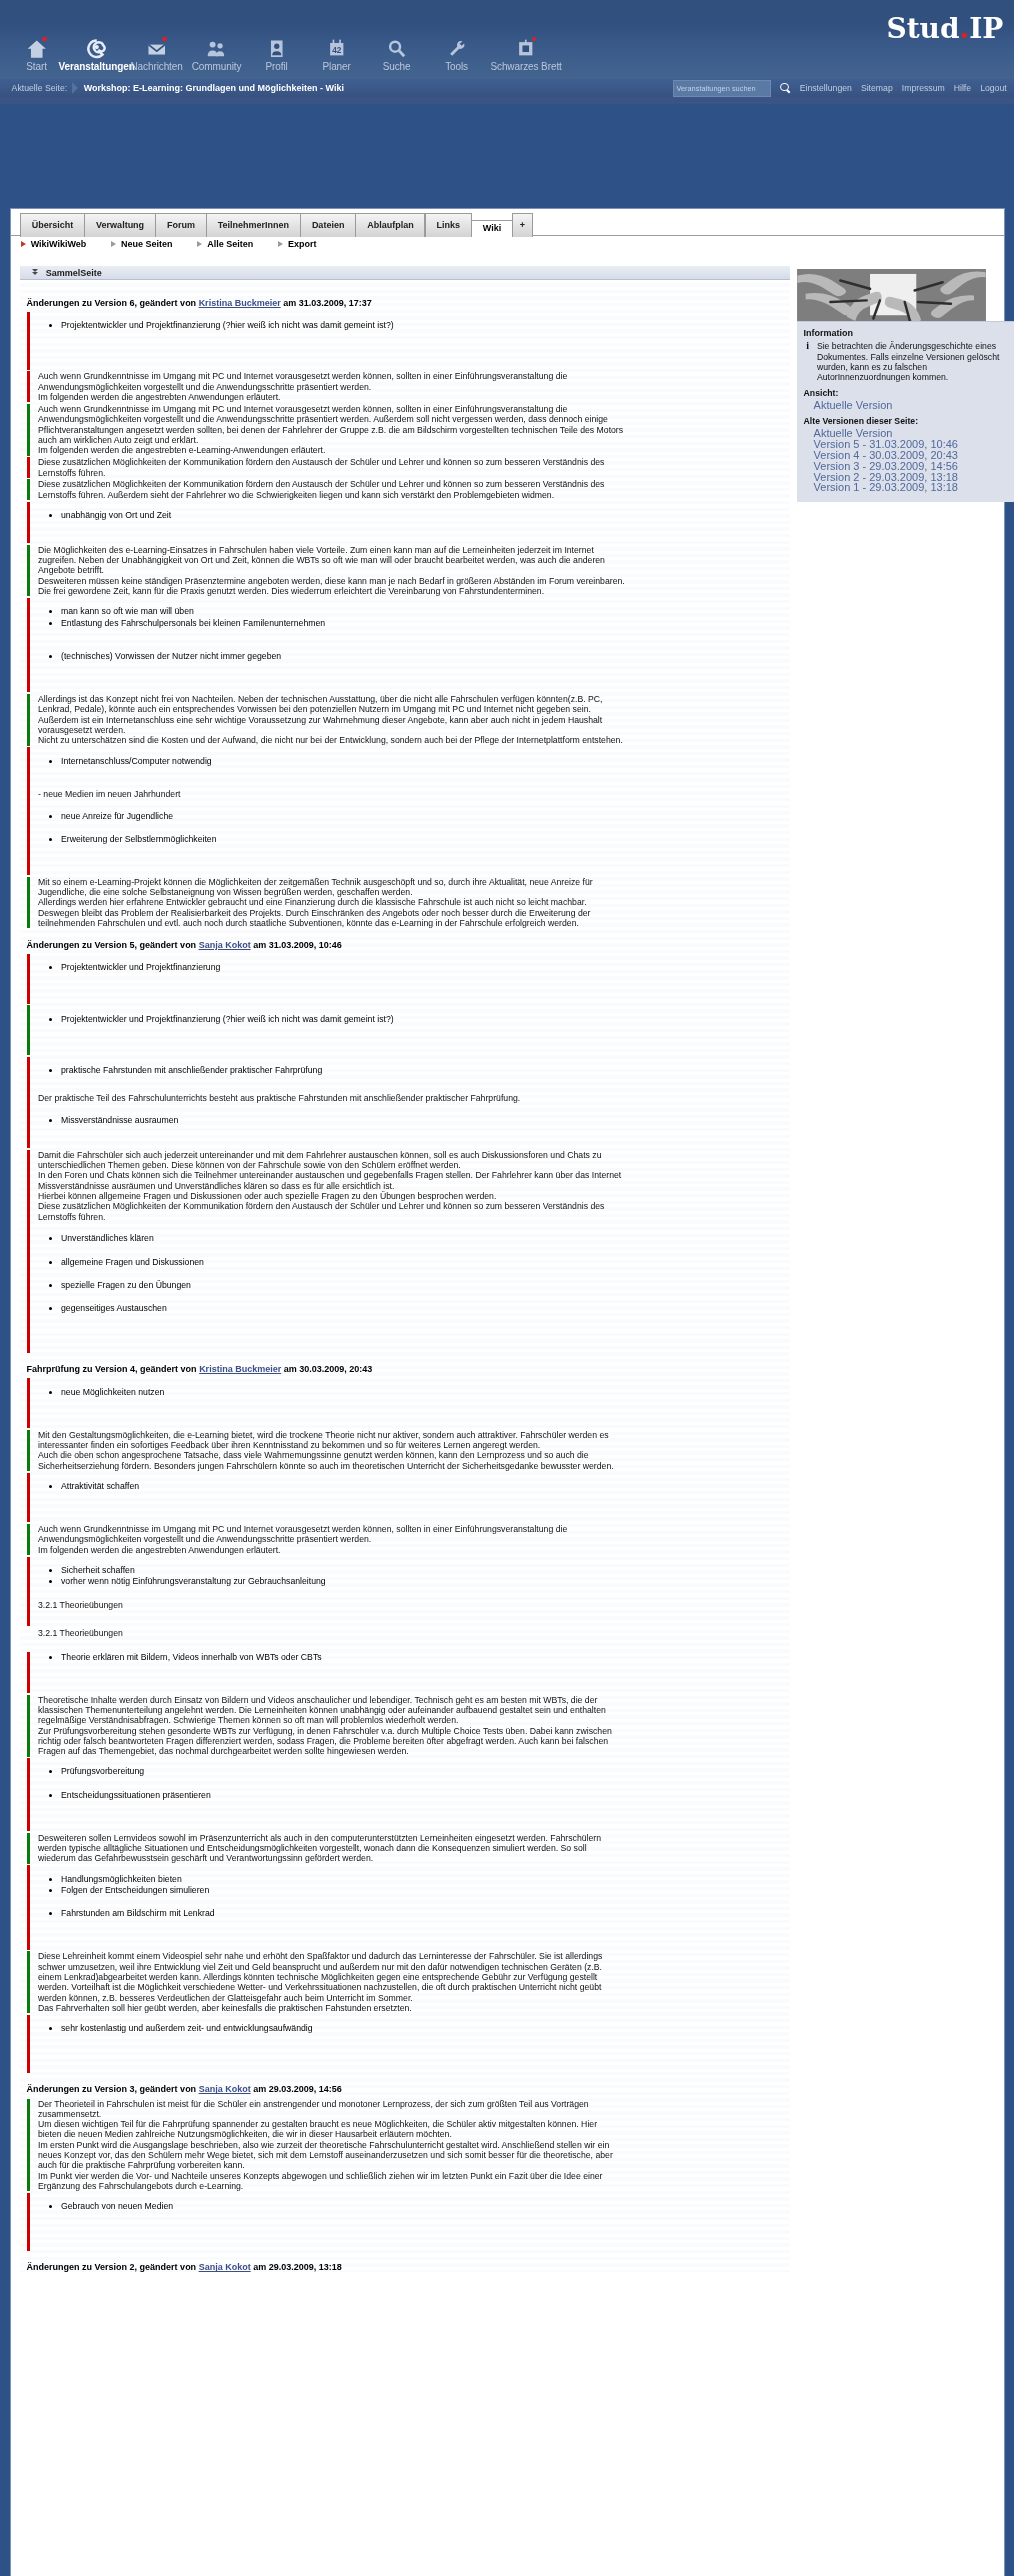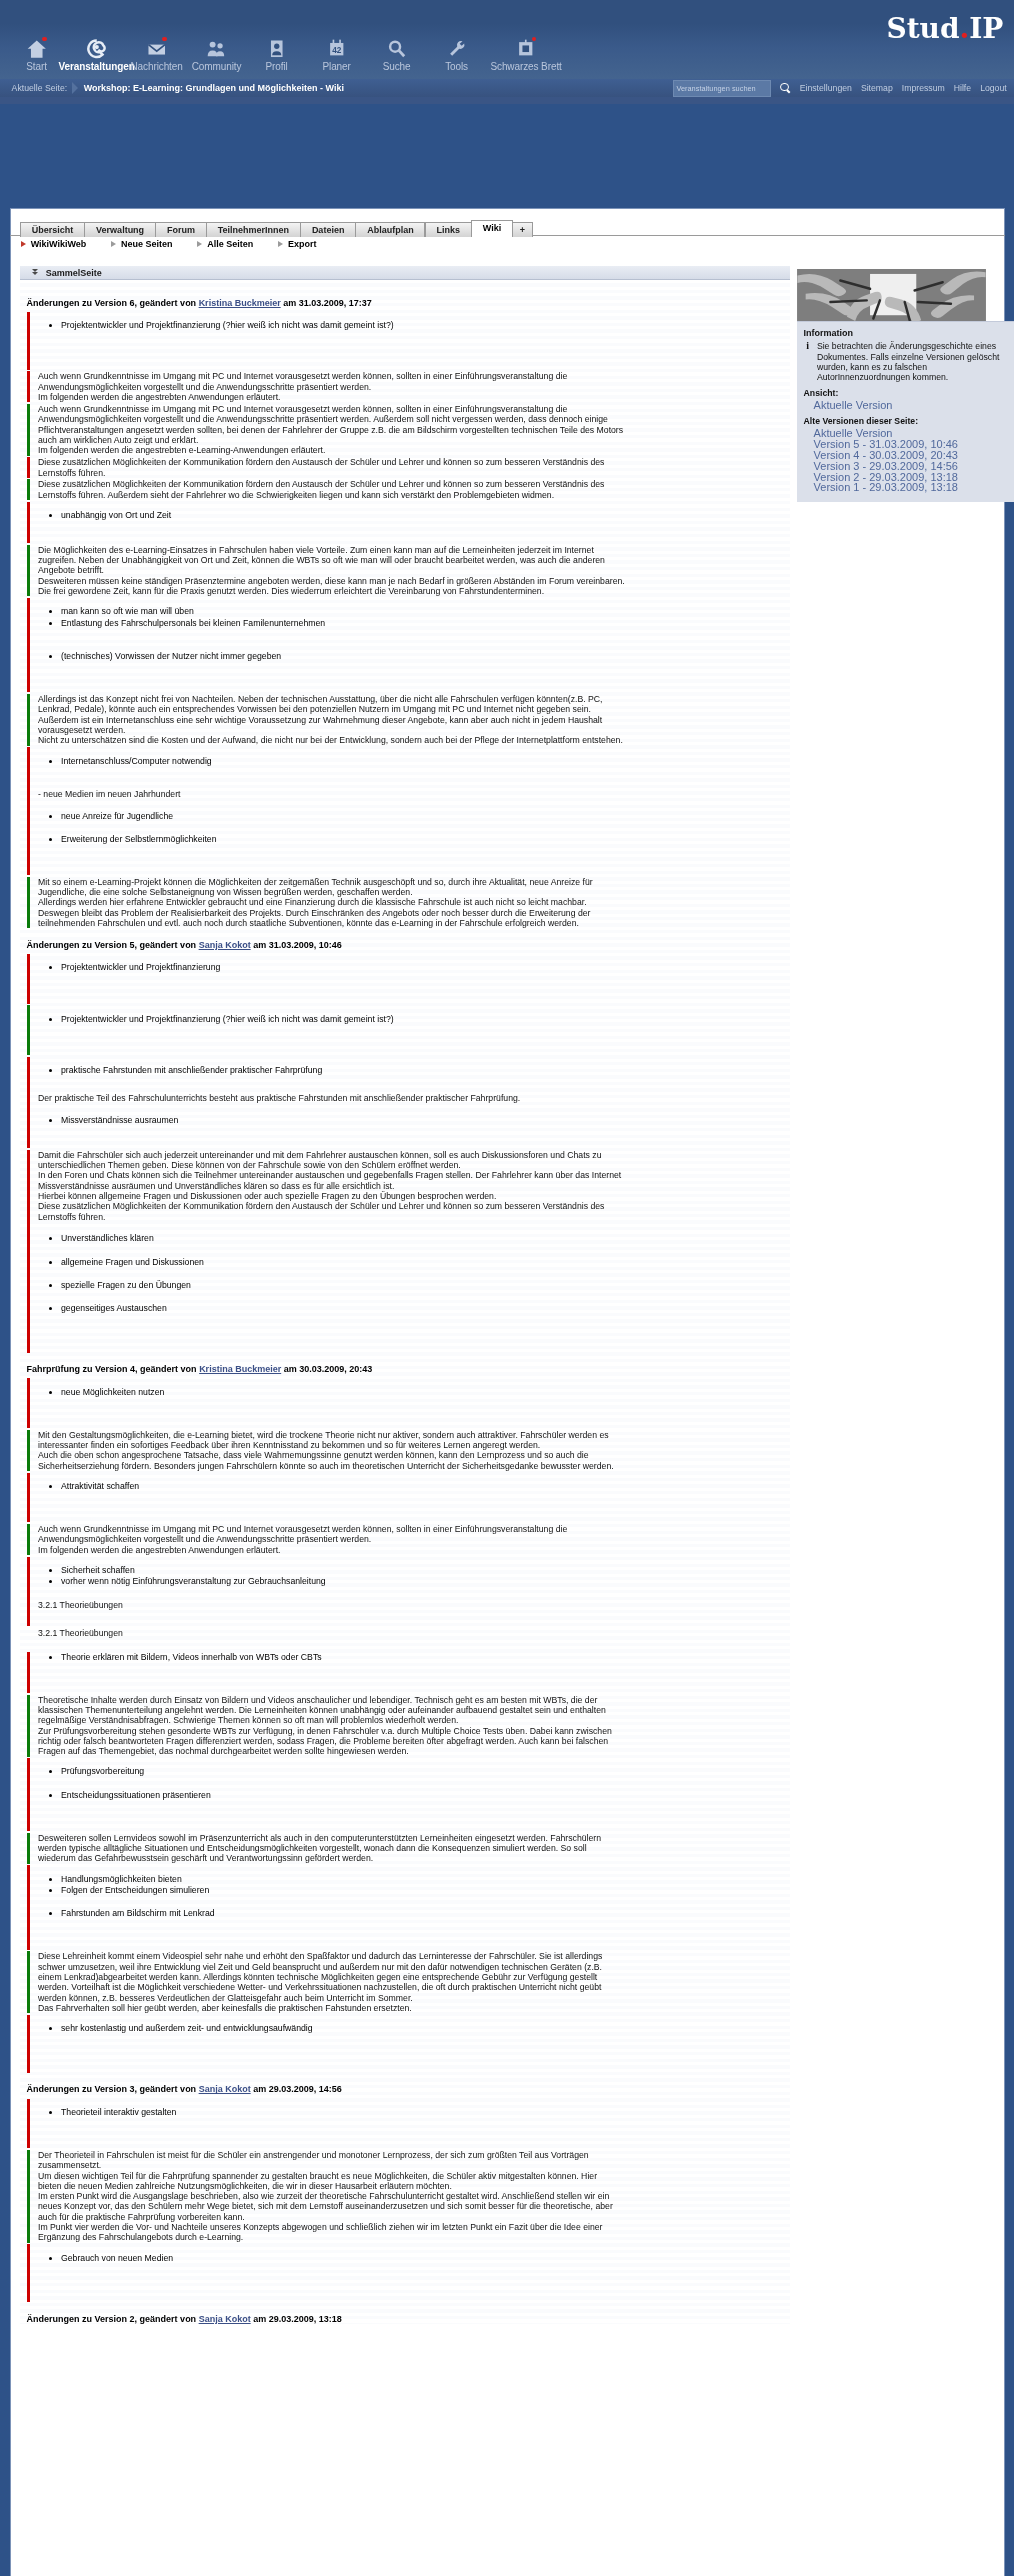--- a/index.html
+++ b/index.html
@@ -131,21 +131,21 @@
   }
 
   
   #tabs {
     position:absolute; left:20px; top:115px;
     display:flex; align-items:flex-end;
     height:18px;
     z-index:5;
   }
   .tab {
-    height:15px;
+    height:24px;
     padding:0 10.8px;
     background:linear-gradient(to bottom,#f4f4f4,#d3d3d3);
     border:0.8px solid #9a9a9a;
     border-bottom:none;
     margin-right:-0.8px;
     font-size:9px;
     font-weight:bold;
     color:#222;
     display:flex; align-items:center;
     line-height:15.7px;
@@ -748,28 +748,20 @@
             <li>sehr kostenlastig und außerdem zeit- und entwicklungsaufwändig</li>
           </ul>
         <div class="spacer26"></div>
         <div class="spacer20"></div>
       </div>
 
       <div class="verhead">
         <span>Änderungen zu Version 3, geändert von </span><a href="#" class="who">Sanja Kokot</a><span> am 29.03.2009, 14:56</span>
       </div>
 
-      <div class="diffblock del">
-        <div class="spacer10"></div>
-        <ul>
-            <li>Theorieteil interaktiv gestalten</li>
-          </ul>
-        <div class="spacer26"></div>
-        <div class="spacer10"></div>
-      </div>
       <div class="diffblock add">
         <p>Der Theorieteil in Fahrschulen ist meist für die Schüler ein anstrengender und monotoner Lernprozess, der sich zum größten Teil aus Vorträgen</p>
         <p>zusammensetzt.</p>
         <p>Um diesen wichtigen Teil für die Fahrprüfung spannender zu gestalten braucht es neue Möglichkeiten, die Schüler aktiv mitgestalten können. Hier</p>
         <p>bieten die neuen Medien zahlreiche Nutzungsmöglichkeiten, die wir in dieser Hausarbeit erläutern möchten.</p>
         <p>Im ersten Punkt wird die Ausgangslage beschrieben, also wie zurzeit der theoretische Fahrschulunterricht gestaltet wird. Anschließend stellen wir ein</p>
         <p>neues Konzept vor, das den Schülern mehr Wege bietet, sich mit dem Lernstoff auseinanderzusetzen und sich somit besser für die theoretische, aber</p>
         <p>auch für die praktische Fahrprüfung vorbereiten kann.</p>
         <p>Im Punkt vier werden die Vor- und Nachteile unseres Konzepts abgewogen und schließlich ziehen wir im letzten Punkt ein Fazit über die Idee einer</p>
         <p>Ergänzung des Fahrschulangebots durch e-Learning.</p>

